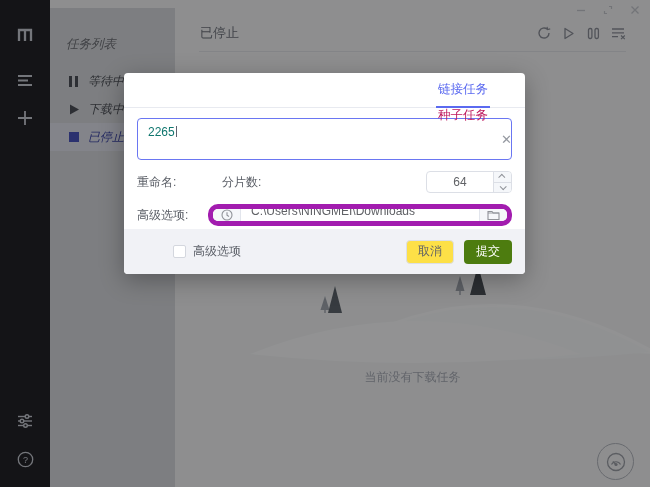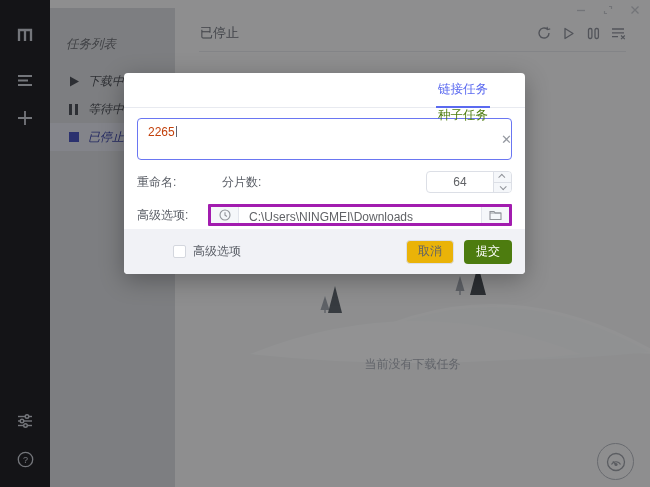--- a/index.html
+++ b/index.html
@@ -30,66 +30,66 @@
   .main{position:absolute;left:175px;top:0;right:0;bottom:0;background:#f4f5f7;z-index:1;}
   .win-controls{position:absolute;top:4px;right:10px;display:flex;gap:16px;z-index:2;}
   .wc-btn{width:11px;height:11px;display:flex;align-items:center;justify-content:center;color:#c6c9cf;cursor:pointer;}
   .main-header{display:flex;align-items:center;padding:24px 24px 0 25px;}
   .page-title{font-size:13px;color:#70747e;flex:1;}
   .toolbar{display:flex;gap:10px;}
   .tb-btn{width:15px;height:15px;display:flex;align-items:center;justify-content:center;color:#8d909a;cursor:pointer;}
   .main-divider{height:1px;background:#e2e3e8;margin:9px 24px 0 24px;}
 
   .empty-art{position:absolute;left:0;top:250px;width:475px;height:170px;}
-  .empty-text{position:absolute;left:0;top:356px;width:100%;text-align:center;font-size:12px;color:#a8acb6;}
+  .empty-text{position:absolute;left:0;top:369px;width:100%;text-align:center;font-size:12px;color:#a8acb6;}
 
   .speed-fab{position:absolute;top:443px;right:16px;width:37px;height:37px;border-radius:50%;
              border:1px solid #b4b7bf;display:flex;align-items:center;justify-content:center;
              color:#9da0a8;cursor:pointer;background:transparent;}
 
   
   .overlay{position:absolute;inset:0;background:rgba(0,0,0,0.42);z-index:50;}
 
   
   .modal{position:absolute;left:124px;top:73px;width:401px;height:201px;background:#ffffff;border-radius:4px;
          box-shadow:0 6px 24px rgba(0,0,0,0.3);z-index:60;}
   .m-tabs{display:flex;align-items:flex-end;height:35px;padding:8px 13px;border-bottom:1px solid #e8eaf0;flex-direction:column;}
-  .m-tab{font-size:12.5px;color:#4d7c0f;padding:0 2px 8px 2px;margin-right:22px;cursor:pointer;border-bottom:2px solid transparent;margin-bottom:-1px;}
+  .m-tab{font-size:12.5px;color:#be185d;padding:0 2px 8px 2px;margin-right:22px;cursor:pointer;border-bottom:2px solid transparent;margin-bottom:-1px;}
   .m-tab.active{color:#5b6af0;border-bottom-color:#5b6af0;}
   .m-close{margin-left:auto;margin-bottom:7px;color:#9599a1;font-size:13px;line-height:13px;cursor:pointer;}
   .m-body{padding:10px 13px 0 13px;}
-  .m-textarea{height:42px;border:1px solid #6a76f2;border-radius:4px;padding:6px 10px;font-size:12px;color:#c2410c;cursor:text;}
+  .m-textarea{height:42px;border:1px solid #6a76f2;border-radius:4px;padding:6px 10px;font-size:12px;color:#0f766e;cursor:text;}
   .caret{display:inline-block;width:1px;height:11px;background:#5f6370;vertical-align:-1px;margin-left:1px;}
   .form-row{display:flex;align-items:center;margin-top:11px;height:22px;}
   .f-label{width:71px;font-size:12px;color:#5a5e66;flex:none;}
   .f-input{height:22px;border:1px solid #dcdfe6;border-radius:4px;font-size:12px;color:#606266;padding:0 8px;outline:none;}
   .rename-input{width:160px;}
   .rename-input::placeholder{color:#c0c4cc;}
   .splits-label{width:48px;margin-left:14px;}
   .num-box{margin-left:auto;width:86px;height:22px;border:1px solid #dcdfe6;border-radius:4px;display:flex;overflow:hidden;}
   .num-val{flex:1;text-align:center;font-size:12px;color:#606266;line-height:20px;}
   .spinner{width:18px;border-left:1px solid #dcdfe6;display:flex;flex-direction:column;}
   .spin-btn{flex:1;background:#f5f7fa;display:flex;align-items:center;justify-content:center;cursor:pointer;}
   .spin-btn.up{border-bottom:1px solid #dcdfe6;}
   .chev{width:5px;height:5px;border-left:1px solid #909399;border-top:1px solid #909399;}
   .chev.up{transform:rotate(45deg) translateY(1px);}
   .chev.down{transform:rotate(225deg) translateY(1px);}
-  .path-group{flex:1;height:22px;border:3px solid #a21caf;border-radius:1px;display:flex;overflow:hidden;}
+  .path-group{flex:1;height:22px;border:5px solid #a21caf;border-radius:10px;display:flex;overflow:hidden;align-items:flex-end;}
   .path-prepend,.path-append{width:28px;background:#f5f7fa;display:flex;align-items:center;justify-content:center;color:#909399;cursor:pointer;}
   .path-prepend{border-right:1px solid #e2e5ec;}
   .path-append{border-left:1px solid #e2e5ec;}
   .path-val{flex:1;font-size:12px;color:#606266;line-height:20px;padding:0 10px;white-space:nowrap;overflow:hidden;cursor:text;}
   .m-footer{position:absolute;left:0;right:0;bottom:0;height:45px;background:#f1f2f6;border-radius:0 0 4px 4px;
             display:flex;align-items:center;padding:0 13px;}
   .chk{display:flex;align-items:center;cursor:pointer;padding-left:36px;}
   .chk-box{width:13px;height:13px;background:#fff;border:1px solid #d4d7de;border-radius:2px;}
   .chk-label{font-size:12px;color:#5a5e66;margin-left:7px;}
   .f-btns{margin-left:auto;display:flex;align-items:center;gap:10px;}
   .btn{height:24px;border-radius:4px;font-size:12px;padding:0 11px;cursor:pointer;border:1px solid transparent;}
-  .btn-cancel{background:#eab308;border-color:#dcdfe6;color:#606266;}
+  .btn-cancel{background:#fde047;border-color:#dcdfe6;color:#606266;}
   .btn-submit{background:#4d7c0f;color:#fff;}
 </style>
 </head>
 <body>
 
 <div class="window">
 
   <aside class="sidebar">
     <div class="sb-icon sb-logo">
       <svg width="20" height="20" viewBox="0 0 20 20">
@@ -123,34 +123,34 @@
           <text x="8.5" y="12" text-anchor="middle" font-size="9" fill="currentColor">?</text>
         </svg>
     </div>
   </aside>
 
   <div class="taskpanel">
     <div class="panel-title">任务列表</div>
     <div class="task-items">
       <div class="task-item">
         <span class="ticon">
-          <svg width="10" height="11" viewBox="0 0 10 11">
-              <polygon points="1,0.5 10,5.5 1,10.5" fill="#4f525a"></polygon>
-            </svg>
-        </span>
-        <span>下载中</span>
-      </div>
-      <div class="task-item">
-        <span class="ticon">
           <svg width="9" height="11" viewBox="0 0 9 11">
               <rect x="0" y="0" width="3" height="11" fill="#4f525a"></rect>
               <rect x="6" y="0" width="3" height="11" fill="#4f525a"></rect>
             </svg>
         </span>
         <span>等待中</span>
+      </div>
+      <div class="task-item">
+        <span class="ticon">
+          <svg width="10" height="11" viewBox="0 0 10 11">
+              <polygon points="1,0.5 10,5.5 1,10.5" fill="#4f525a"></polygon>
+            </svg>
+        </span>
+        <span>下载中</span>
       </div>
       <div class="task-item selected">
         <span class="ticon">
           <svg width="10" height="10" viewBox="0 0 10 10">
               <rect x="0" y="0" width="10" height="10" fill="#4a55c0"></rect>
             </svg>
         </span>
         <span>已停止</span>
       </div>
     </div>

